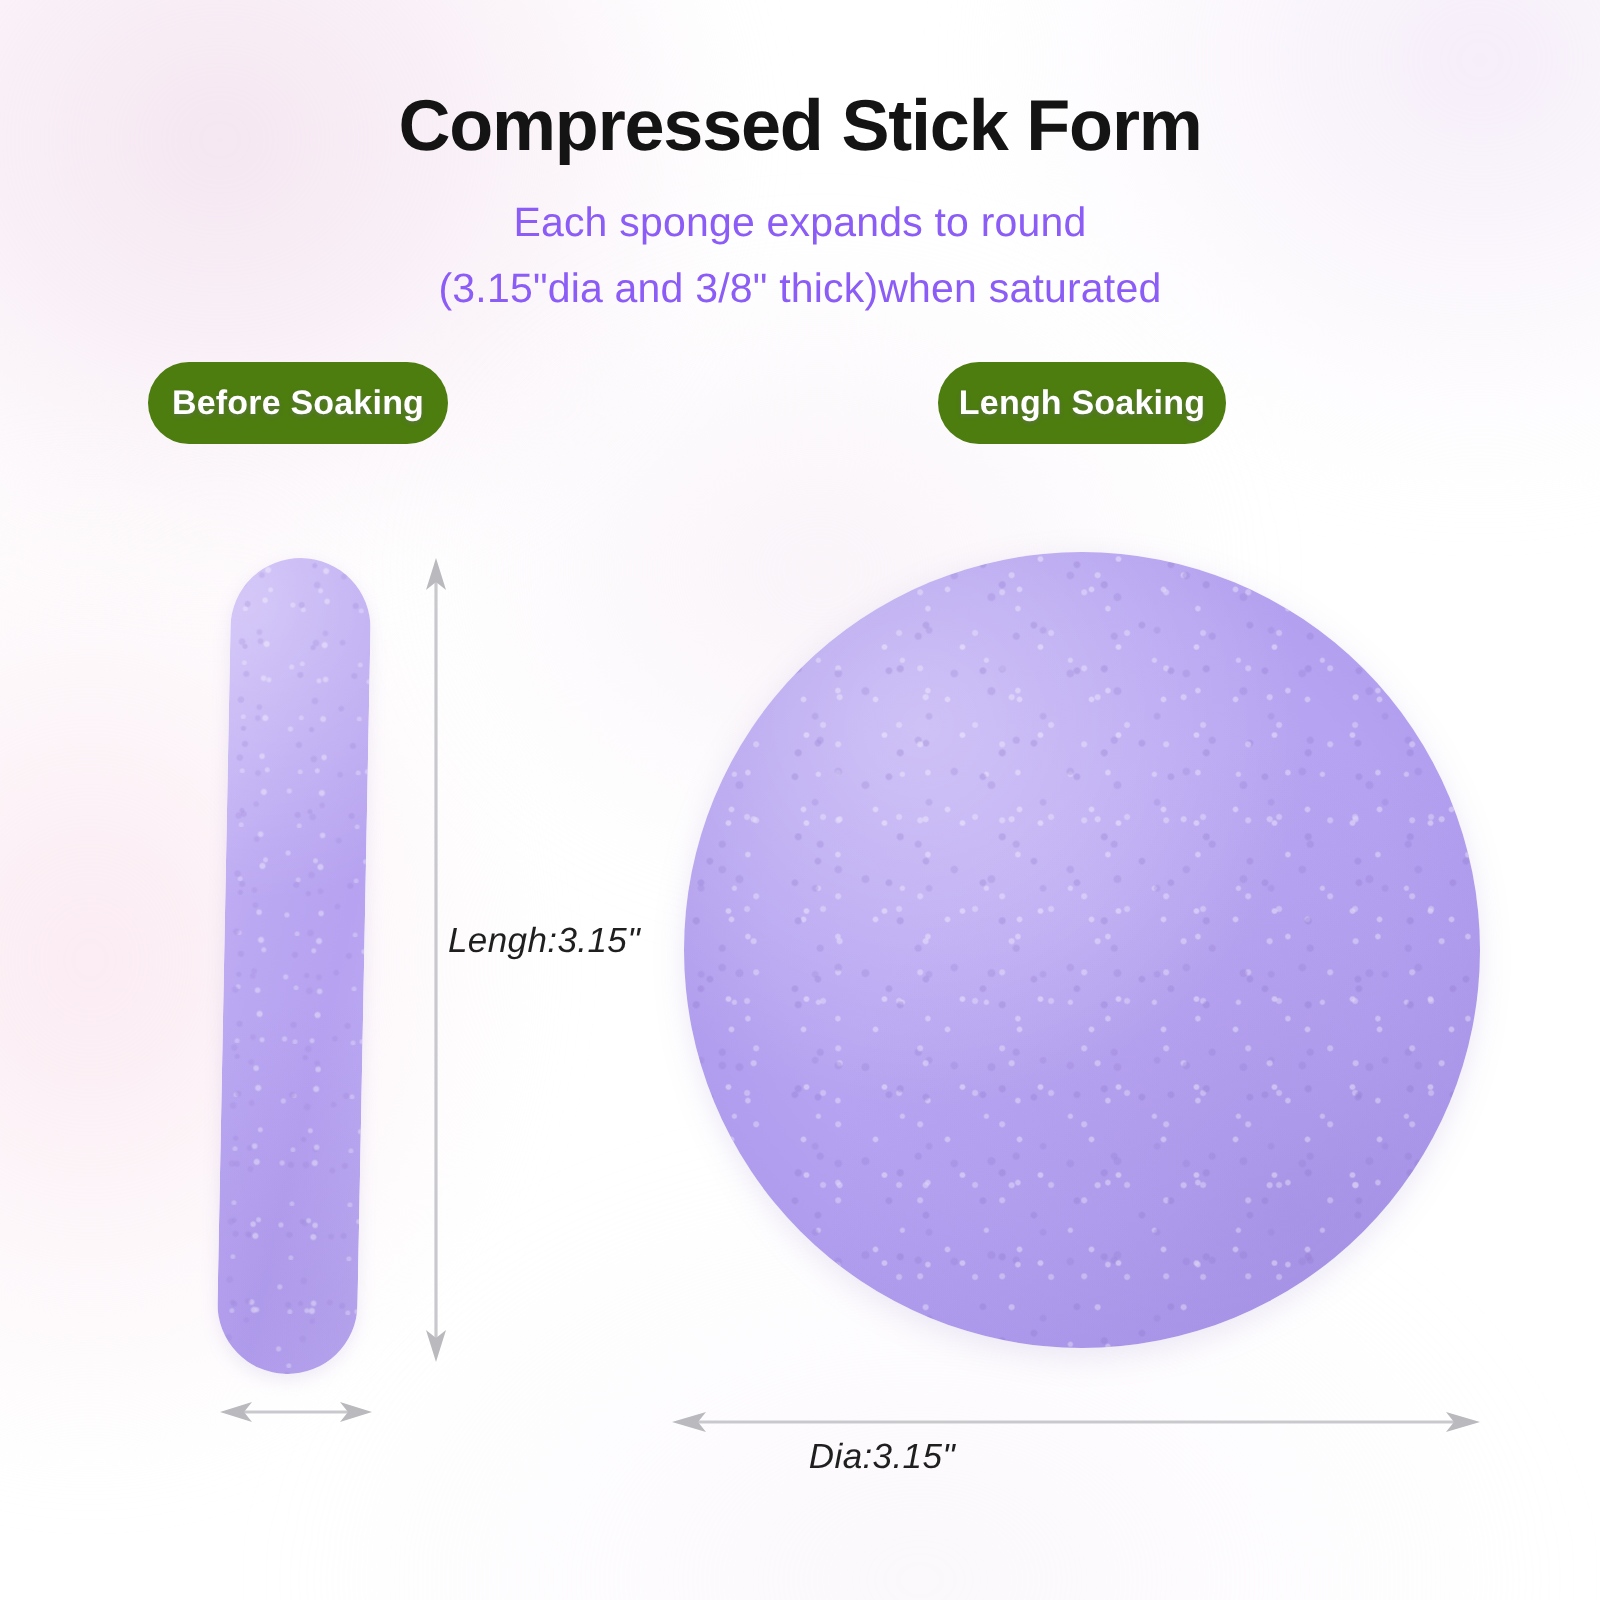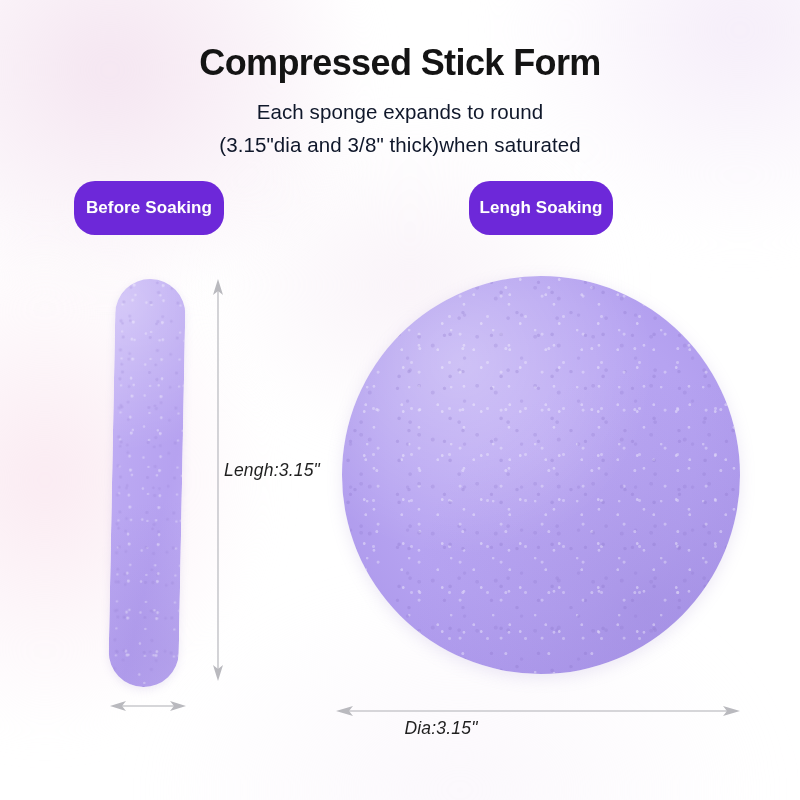--- a/index.html
+++ b/index.html
@@ -52,32 +52,32 @@
     text-align:center;
     font-size:36px;
     font-weight:bold;
     letter-spacing:-0.6px;
     color:#141414;
   }
   #subtitle-1, #subtitle-2 {
     position:absolute; left:0; width:800px;
     text-align:center;
     font-size:20.5px;
-    color:#0f172a;
+    color:#8b5cf6;
     letter-spacing:0.1px;
   }
   #subtitle-1 { top:100px; }
   #subtitle-2 { top:133px; }
 
   
   .badge {
     position:absolute;
-    height:54px;
+    height:41px;
     border-radius:21px;
-    background:#6d28d9;
+    background:#4d7c0f;
     color:#ffffff;
     font-size:17px;
     font-weight:bold;
     letter-spacing:0.1px;
     display:flex;
     align-items:center;
     justify-content:center;
     text-shadow:0 1px 2px rgba(120,100,180,0.30);
   }
   #badge-before { left:74px;  top:181px; width:150px; }

